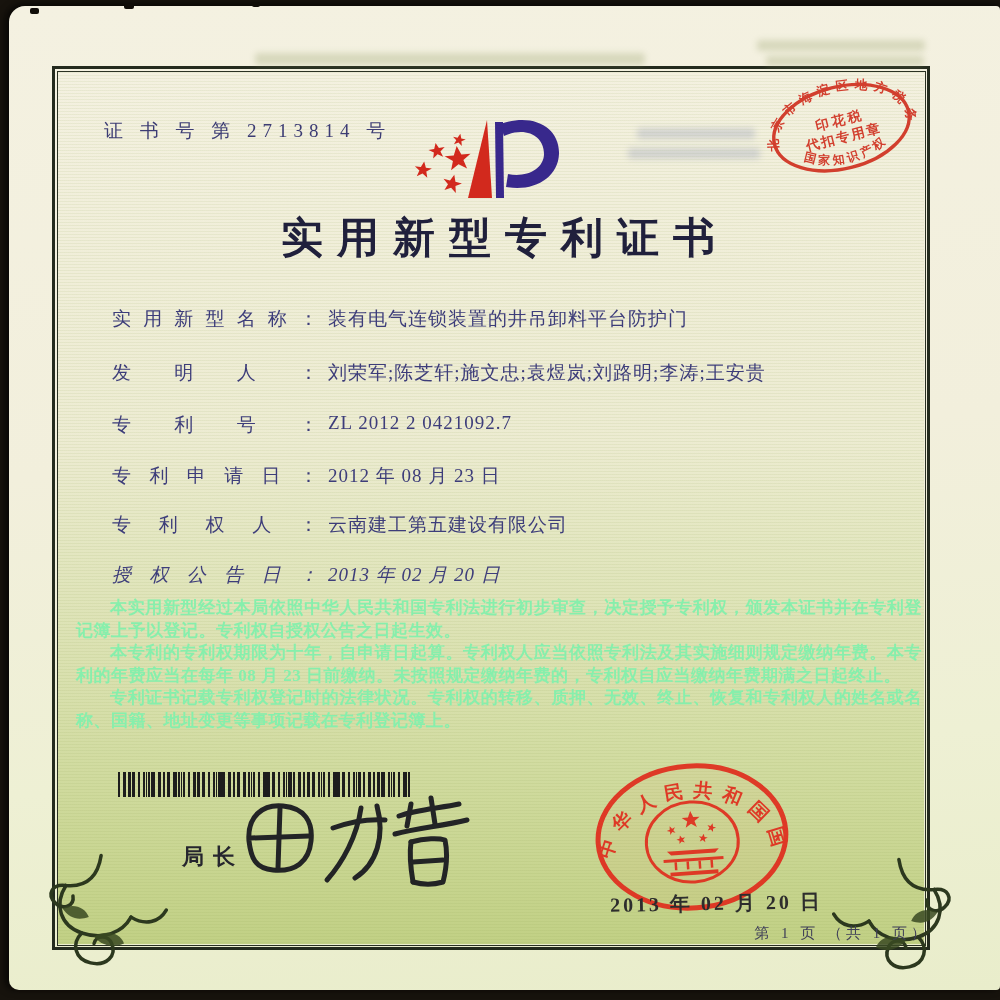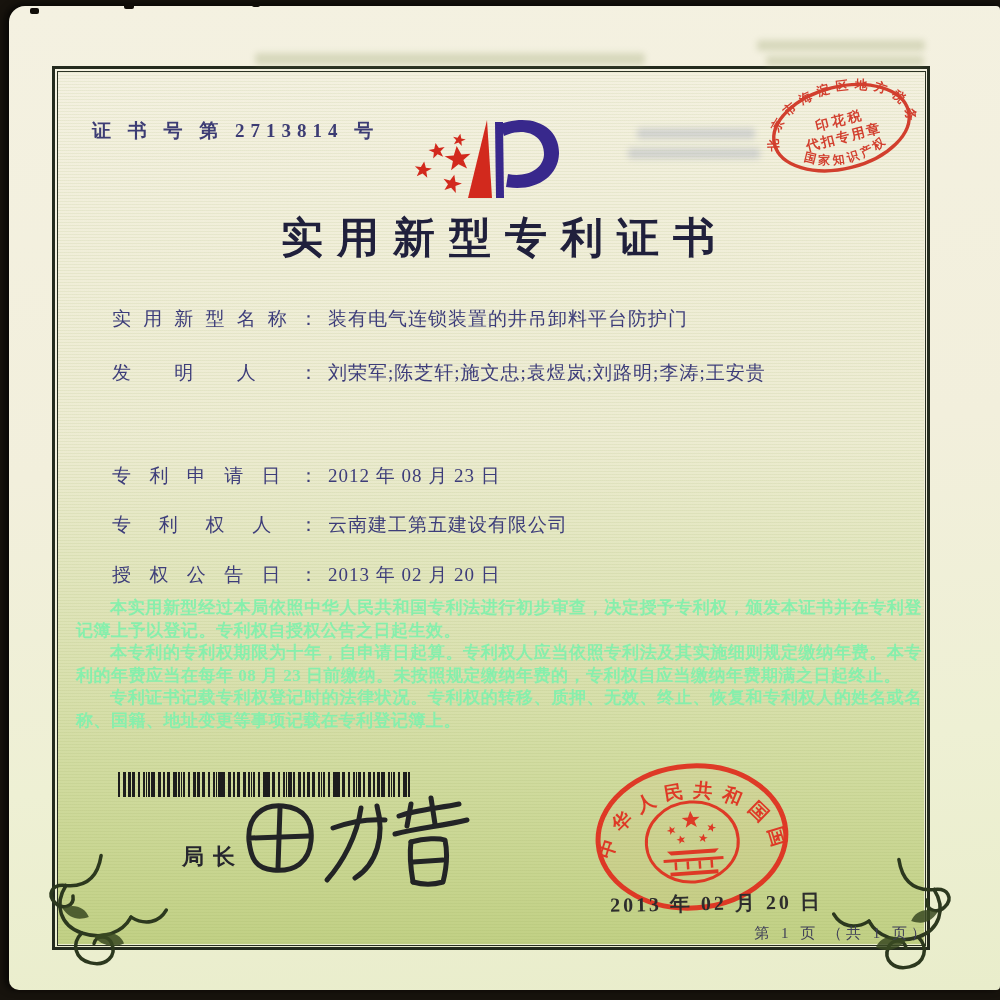--- a/index.html
+++ b/index.html
@@ -18,22 +18,22 @@
   .frame-bg{position:absolute;inset:3px;
         background:
           repeating-linear-gradient(180deg, rgba(140,160,80,0.10) 0 1px, rgba(255,255,255,0) 1px 3px),
           linear-gradient(180deg, rgba(220,226,180,0.0) 0%, rgba(212,220,162,0.18) 42%,
                           rgba(196,210,136,0.55) 72%, rgba(186,203,120,0.85) 100%);}
 
   .ghost{position:absolute;filter:blur(3px);border-radius:3px;}
   .ghost.olive{background:#96a06a;opacity:.30;}
   .ghost.blue{background:#8a93b4;opacity:.30;}
 
-  .cert-no{position:absolute;left:92px;top:118px;font-size:19px;letter-spacing:6px;
-           color:#3c3c74;font-weight:700;text-align:center;}
+  .cert-no{position:absolute;left:104px;top:118px;font-size:19px;letter-spacing:6px;
+           color:#3c3c74;font-weight:400;text-align:center;}
   .logo{position:absolute;left:408px;top:112px;}
   .title{position:absolute;left:52px;width:878px;top:210px;text-align:center;
          font-size:42px;font-weight:700;letter-spacing:14px;padding-left:28px;
          box-sizing:border-box;color:#20203c;}
 
   .field-row{position:absolute;left:112px;font-size:19px;color:#3d3d7a;white-space:nowrap;}
   .flabel{display:inline-block;width:206px;text-align:justify;text-align-last:justify;
           -moz-text-align-last:justify;vertical-align:top;}
   .fvalue{display:inline-block;margin-left:10px;letter-spacing:1px;}
 
@@ -106,27 +106,30 @@
   </svg>
 
   <div class="title">实用新型专利证书</div>
 
   <div class="field-row" style="top:306px;font-family:Liberation Mono, monospace;">
     <span class="flabel">实用新型名称：</span><span class="fvalue">装有电气连锁装置的井吊卸料平台防护门</span>
   </div>
   <div class="field-row" style="top:360px;">
     <span class="flabel">发明人：</span><span class="fvalue">刘荣军;陈芝轩;施文忠;袁煜岚;刘路明;李涛;王安贵</span>
   </div>
+  <div class="field-row" style="top:412px;">
+    <span class="flabel">专利号：</span><span class="fvalue">ZL 2012 2 0421092.7</span>
+  </div>
   <div class="field-row" style="top:463px;">
     <span class="flabel">专利申请日：</span><span class="fvalue">2012 年 08 月 23 日</span>
   </div>
   <div class="field-row" style="top:512px;">
     <span class="flabel">专利权人：</span><span class="fvalue">云南建工第五建设有限公司</span>
   </div>
-  <div class="field-row" style="top:562px;">
+  <div class="field-row" style="top:562px;font-style:italic;">
     <span class="flabel">授权公告日：</span><span class="fvalue">2013 年 02 月 20 日</span>
   </div>
 
   <div class="body-text">
     <p>本实用新型经过本局依照中华人民共和国专利法进行初步审查，决定授予专利权，颁发本证书并在专利登记簿上予以登记。专利权自授权公告之日起生效。</p>
     <p>本专利的专利权期限为十年，自申请日起算。专利权人应当依照专利法及其实施细则规定缴纳年费。本专利的年费应当在每年 08 月 23 日前缴纳。未按照规定缴纳年费的，专利权自应当缴纳年费期满之日起终止。</p>
     <p>专利证书记载专利权登记时的法律状况。专利权的转移、质押、无效、终止、恢复和专利权人的姓名或名称、国籍、地址变更等事项记载在专利登记簿上。</p>
   </div>
 
   <div class="barcode"></div>

